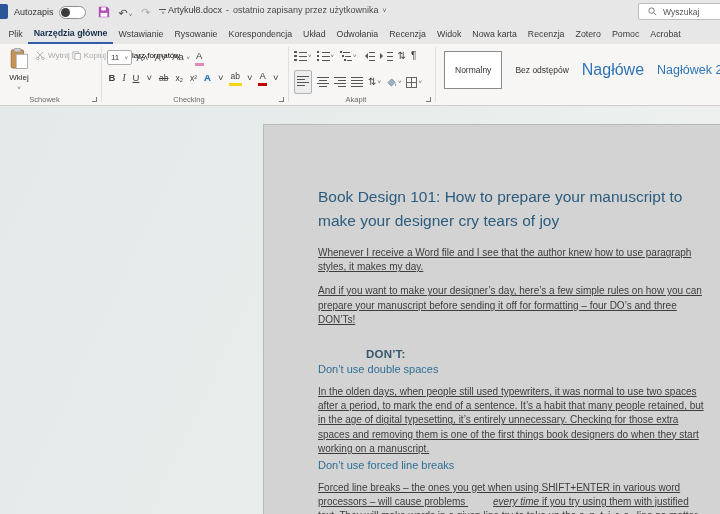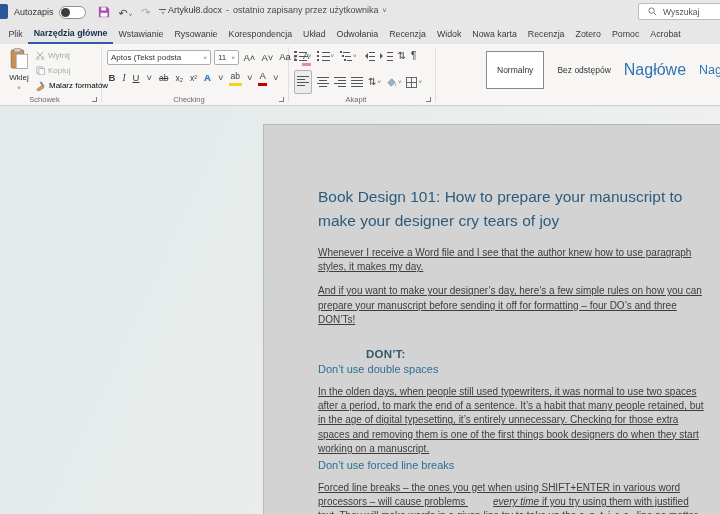--- a/index.html
+++ b/index.html
@@ -34,21 +34,21 @@
   .grp { position:relative; flex:none; }
   .glabel { position:absolute; bottom:1px; left:0; right:12px; text-align:center; font-size:7.5px; color:#6a6a6a; }
   .lau { position:absolute; bottom:3px; right:4px; width:5px; height:5px; border-right:1.4px solid #7a7a7a; border-bottom:1.4px solid #7a7a7a; }
   .vsep { width:1px; background:#e1dfdd; margin:3px 0; flex:none; }
 
   
   .g-clip { width:101px; }
   .paste { position:absolute; left:5px; top:4px; width:28px; height:50px; display:flex; flex-direction:column; align-items:center; gap:4px; border-radius:2px; }
   .paste .lbl { font-size:8px; color:#333; }
   .paste .v { font-size:6px; color:#555; line-height:4px; }
-  .clipcol { position:absolute; left:36px; top:5px; display:flex; flex-direction:column; gap:2px; }
+  .clipcol { position:absolute; left:36px; top:5px; display:flex; flex-direction:row; gap:2px; }
   .smallbtn { display:flex; align-items:center; gap:3px; font-size:8px; height:13px; white-space:nowrap; }
   .smallbtn.dis { color:#a9a9a9; }
   .smallbtn .t { color:inherit; }
 
   
   .g-font { width:186px; }
   .fontrow1 { position:absolute; left:5px; top:5px; display:flex; align-items:center; gap:3px; }
   .combo { background:#fff; border:1px solid #acacac; border-radius:2px; height:15px; display:flex; align-items:center; justify-content:space-between; padding:0 3px; font-size:8px; color:#333; }
   .combo.name { width:104px; }
   .combo.size { width:25px; }
@@ -100,21 +100,21 @@
   .al-c { background-size:12px 1.2px,8px 1.2px,12px 1.2px,8px 1.2px; background-position:0 0,2px 3px,0 6px,2px 9px; }
   .al-r { background-size:12px 1.2px,8px 1.2px,12px 1.2px,8px 1.2px; background-position:0 0,4px 3px,0 6px,4px 9px; }
   .al-j { background-size:12px 1.2px,12px 1.2px,12px 1.2px,12px 1.2px; background-position:0 0,0 3px,0 6px,0 9px; }
   .sel { border:1px solid #b4b4b4; background:#ececec; border-radius:2px; padding:2px; }
   .ic-borders { width:11px; height:11px; border:1px solid #666; display:inline-block;
     background-image:linear-gradient(#666,#666),linear-gradient(#666,#666);
     background-size:100% 1px,1px 100%; background-position:center,center; background-repeat:no-repeat; }
 
   
   .g-sty { flex:1; min-width:0; }
-  .stylerow { position:absolute; left:8px; top:4px; right:0; height:44px; display:flex; align-items:center; gap:13px; overflow:hidden;margin-left:42px; }
+  .stylerow { position:absolute; left:8px; top:4px; right:0; height:44px; display:flex; align-items:center; gap:13px; overflow:hidden; }
   .sty-normal { border:1px solid #8a8a8a; background:#fff; font-size:8.5px; color:#333; padding:13px 10px; white-space:nowrap; }
   .sty-plain { font-size:8.5px; color:#333; white-space:nowrap; }
   .sty-h1 { font-size:16px; color:#2e74b5; white-space:nowrap; }
   .sty-h2 { font-size:12.5px; color:#2e74b5; white-space:nowrap; }
 
   
   .ws { position:absolute; top:107px; left:0; right:0; bottom:0;
         background:linear-gradient(115deg,#e3eae9 0%,#e8edec 45%,#f0f2f1 100%); }
   .page { position:absolute; left:263px; top:17px; width:530px; height:520px; background:#d3d3d3;
           border-left:1px solid #b9b9b9; border-top:1px solid #b9b9b9; }
@@ -223,24 +223,20 @@
       </div>
     </div>
     <div class="glabel">Schowek</div>
     <div class="lau"></div>
   </div>
 
   <div class="vsep"></div>
 
   <div class="grp g-font">
     <div class="fontrow1">
-      <div class="combo name">
-        <span>Aptos (Tekst podsta</span>
-        <span class="v">˅</span>
-      </div>
       <div class="combo size">
         <span>11</span>
         <span class="v">˅</span>
       </div>
       <span class="fbtn">A˄</span>
       <span class="fbtn">A˅</span>
       <span class="fbtn"><span>Aa</span> <span class="v">˅</span></span>
       <span class="fbtn fc" style="border-bottom-color:#e08ab4">A</span>
     </div>
     <div class="fontrow2">

